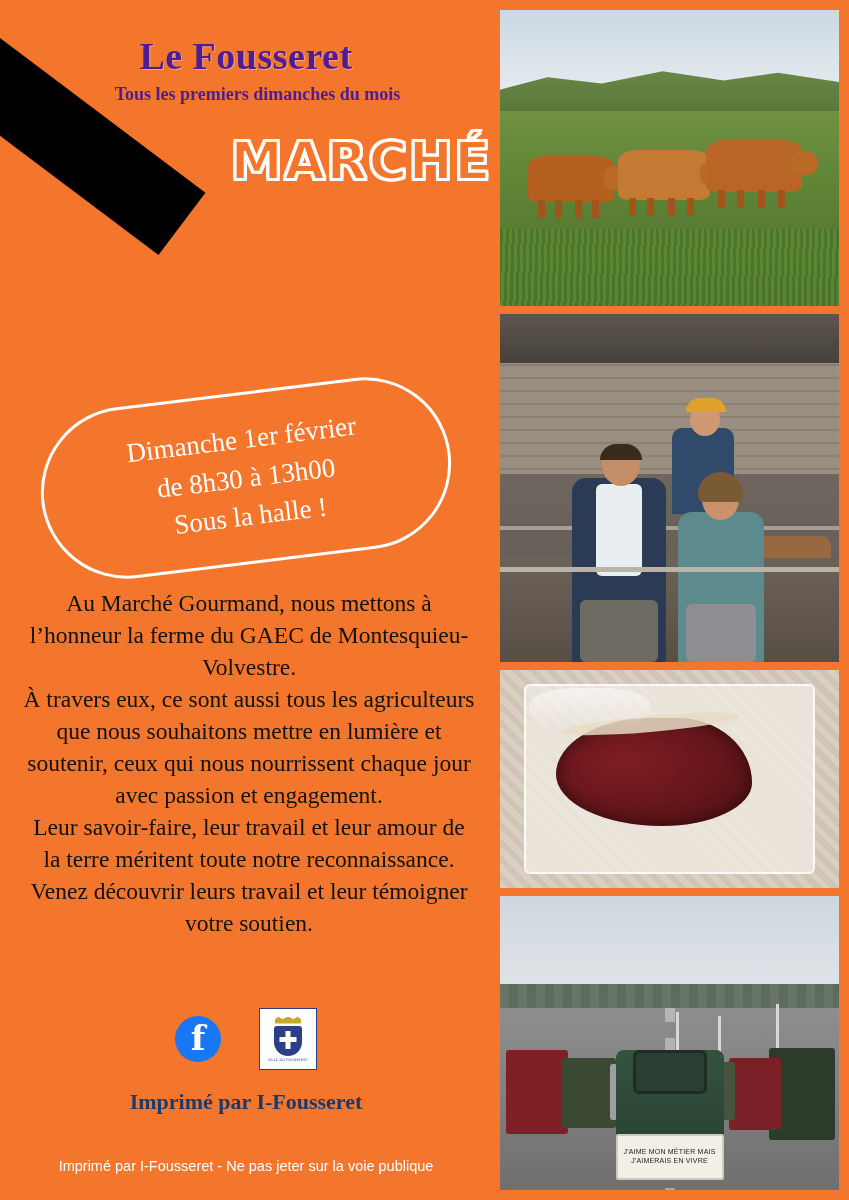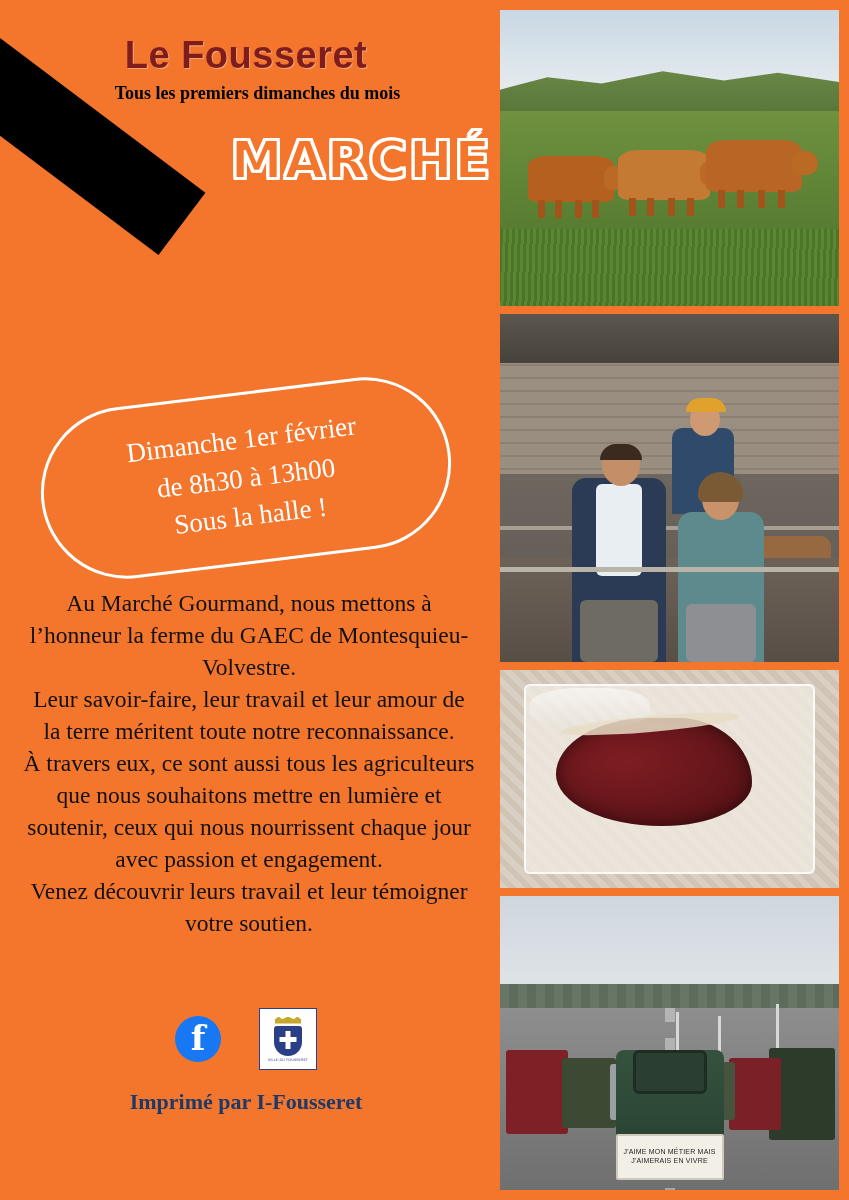--- a/index.html
+++ b/index.html
@@ -28,32 +28,32 @@
   
   .left-col {
     position: absolute;
     left: 0; top: 0;
     width: 492px; height: 1200px;
   }
 
   .title-block { text-align: center; padding-top: 34px; }
 
   .brand {
-    font-family: Liberation Sans, sans-serif;
+    font-family: Liberation Serif, serif;
     font-weight: bold;
     font-size: 38px;
-    color: #7f1d1d;
+    color: #4c1d95;
     letter-spacing: 0.5px;
     text-shadow: 1px 1px 0 rgba(255,255,255,0.35);
   }
   .subtitle {
     font-family: "Liberation Serif", serif;
     font-weight: bold;
     font-size: 18px;
-    color: #000000;
+    color: #4c1d95;
     margin-top: 6px;
     padding-left: 23px;
   }
 
   .headline {
     margin-top: 26px;
     font-family: "DejaVu Sans", sans-serif;
     font-weight: bold;
     font-size: 52px;
     line-height: 1.16;
@@ -347,38 +347,39 @@
     <div class="date-pill">
       <div class="date-pill-inner">
         <div>Dimanche 1er février</div>
         <div>de 8h30 à 13h00</div>
         <div>Sous la halle !</div>
       </div>
     </div>
 
     <div class="body-text">
       <p>Au Marché Gourmand, nous mettons à l’honneur la ferme du GAEC de Montesquieu-Volvestre.</p>
+      <p>À travers eux, ce sont aussi tous les agriculteurs que nous souhaitons mettre en lumière et soutenir, ceux qui nous nourrissent chaque jour avec passion et engagement.</p>
       <p>Leur savoir-faire, leur travail et leur amour de la terre méritent toute notre reconnaissance.</p>
-      <p>À travers eux, ce sont aussi tous les agriculteurs que nous souhaitons mettre en lumière et soutenir, ceux qui nous nourrissent chaque jour avec passion et engagement.</p>
       <p>Venez découvrir leurs travail et leur témoigner votre soutien.</p>
     </div>
 
     <div class="logos">
       <div class="fb-logo"></div>
       <div class="crest">
         <div class="crown"></div>
         <div class="shield"></div>
         <div class="crest-caption">VILLE DU FOUSSERET</div>
       </div>
     </div>
 
     <div class="organiser">
       <div>Imprimé par I-Fousseret</div>
     </div>
 
+    <div class="footnote">Imprimé par I-Fousseret - Ne pas jeter sur la voie publique</div>
   </div>
 
   <div class="photos">
 
     <div class="photo p1">
       <div class="sky"></div>
       <div class="hills"></div>
       <div class="field"></div>
       <div class="cow c1"></div>
       <div class="cow c2"></div>

